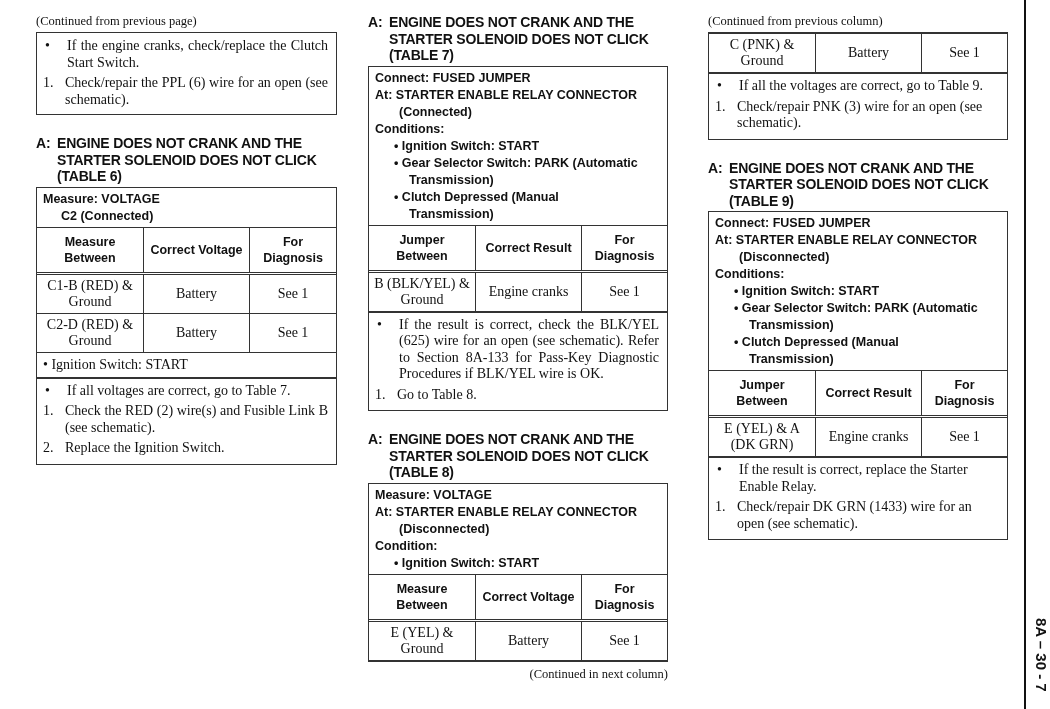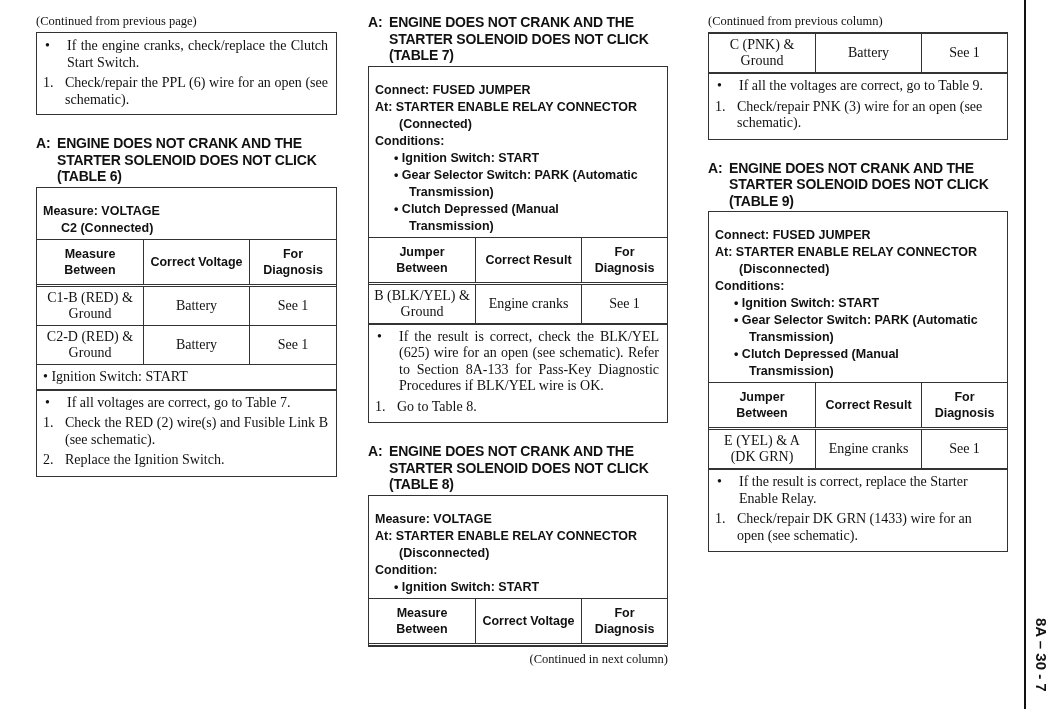--- a/index.html
+++ b/index.html
@@ -20,21 +20,21 @@
   .heading {
     font-family: Liberation Sans, sans-serif; font-weight: bold;
     font-size: 14px; line-height: 16.5px; letter-spacing: -0.2px;
     padding-left: 21px; text-indent: -21px; margin: 0 0 2px 0;
   }
   .heading .pre { display: inline-block; width: 21px; text-indent: 0; }
 
   .box { border: 1.3px solid #333; }
   .spec {
     font-family: "Liberation Sans", sans-serif; font-weight: bold;
-    font-size: 12.5px; line-height: 17px; padding: 15px 6px 2px 6px;
+    font-size: 12.5px; line-height: 17px; padding: 3px 6px 2px 6px;
   }
   .spec .indent { padding-left: 24px; }
   .spec .cond { padding-left: 28px; text-indent: -9px; }
   .spec .cond2 { padding-left: 34px; }
 
   table.dt { width: 100%; border-collapse: collapse; }
   table.dt td, table.dt th {
     border: 1px solid #333; text-align: center; vertical-align: middle; padding: 2px 3px;
   }
   table.dt tr td:first-child, table.dt tr th:first-child { border-left: none; }
@@ -176,20 +176,25 @@
       <div>Condition:</div>
       <div class="cond">• Ignition Switch: START</div>
     </div>
     <table class="dt">
       <tbody>
           <tr>
         <th class="c1">Measure Between</th>
         <th class="c2">Correct Voltage</th>
         <th>For Diagnosis</th>
       </tr>
+      <tr>
+        <td>E (YEL) &amp; Ground</td>
+        <td>Battery</td>
+        <td>See 1</td>
+      </tr>
     </tbody>
       </table>
   </div>
   <div class="cont-note cont-bottom">(Continued in next column)</div>
 </div>
 
 <div class="col col3">
   <div class="cont-note cont-top">(Continued from previous column)</div>
 
   <div class="box">

